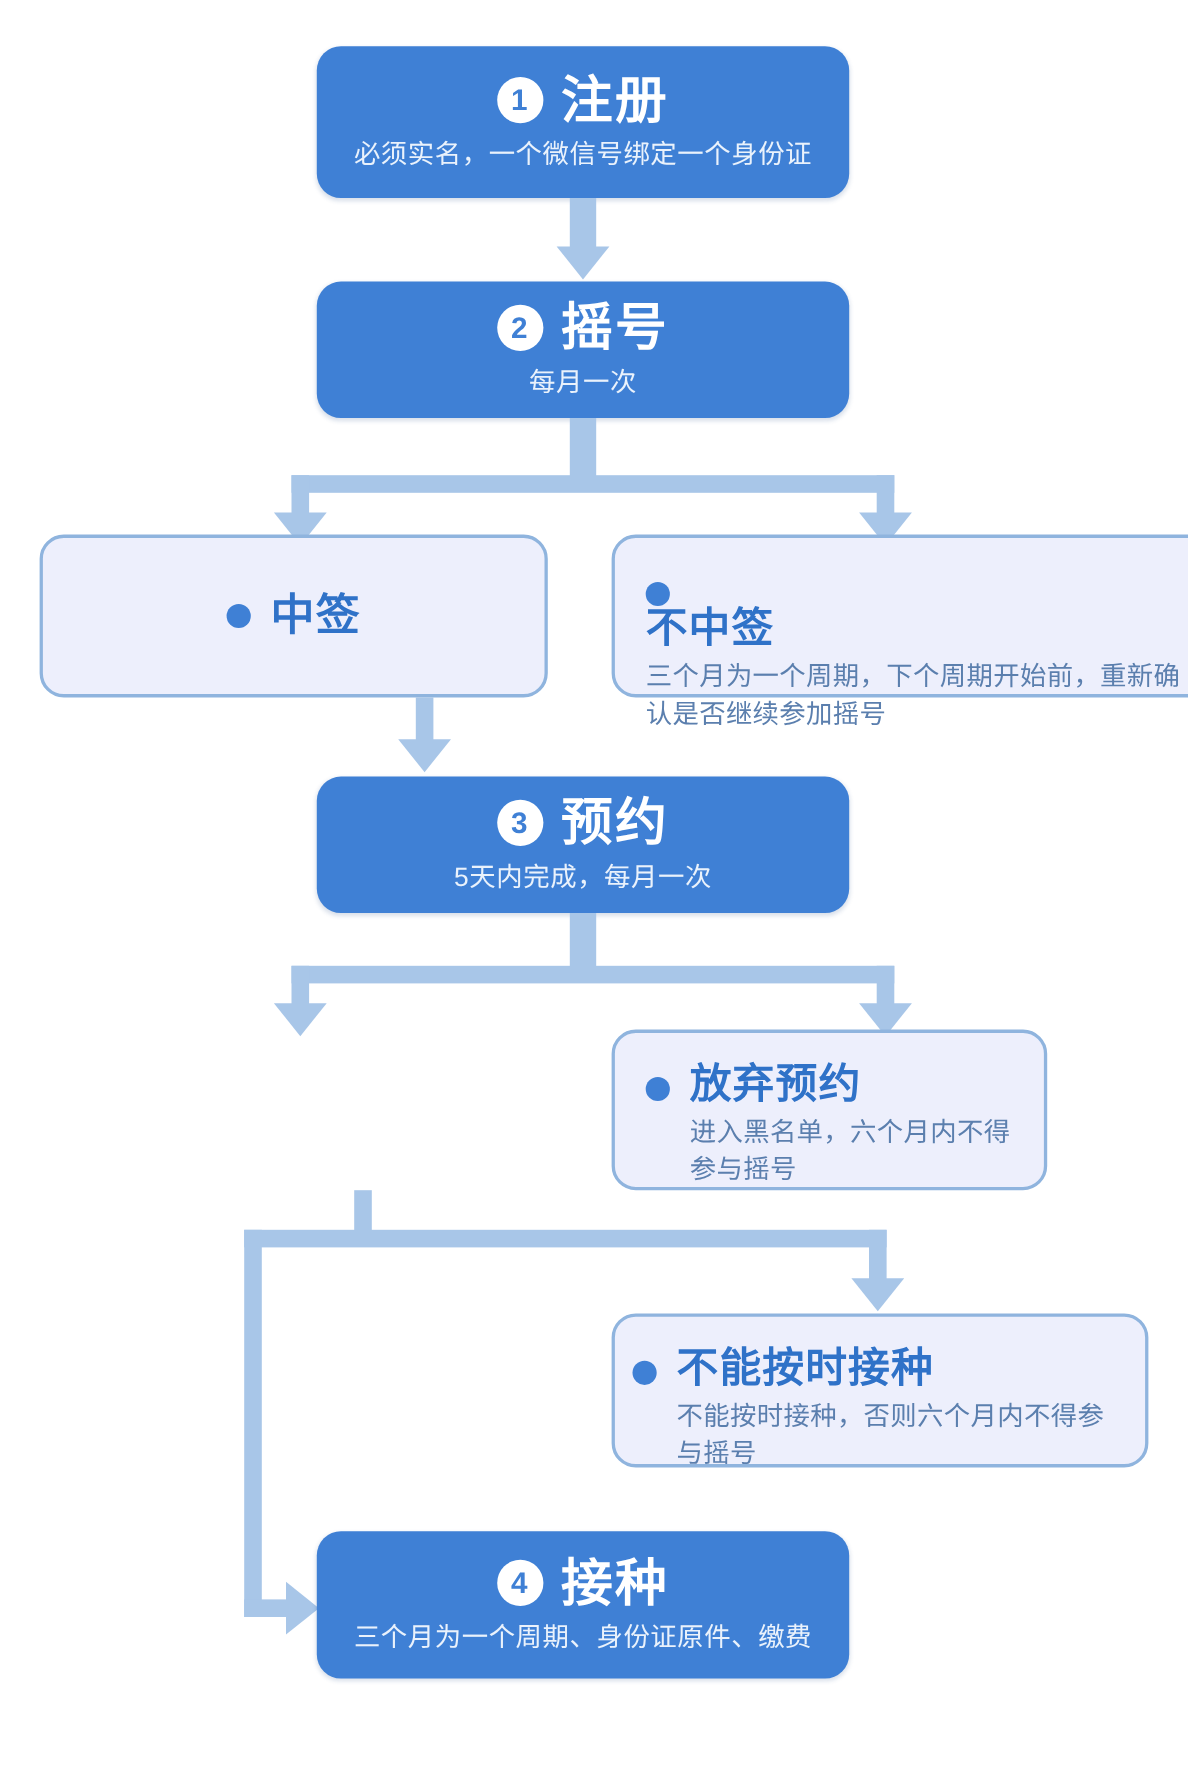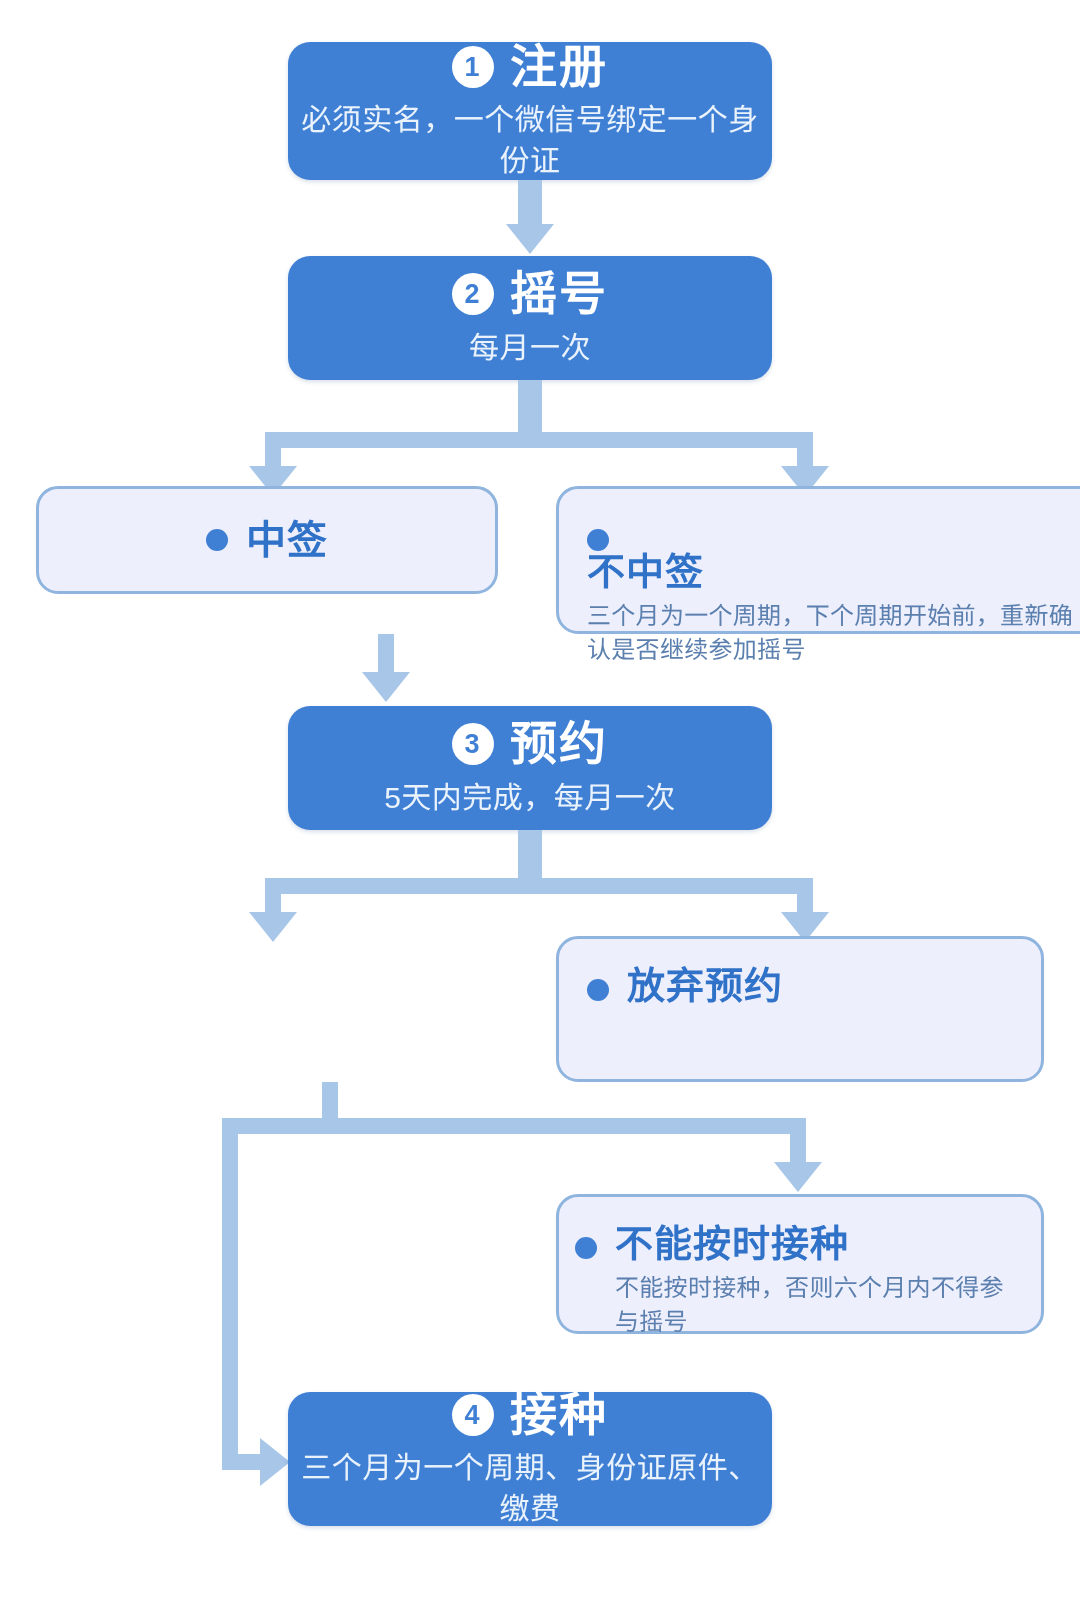--- a/index.html
+++ b/index.html
@@ -41,21 +41,21 @@
     align-items: center;
     justify-content: center;
     color: #ffffff;
     font-size: 47px;
     font-weight: bold;
     letter-spacing: 2px;
     line-height: 1.1;
   }
   .node.primary .node-sub {
     color: #eaf2fc;
-    font-size: 30px;
+    font-size: 24px;
     line-height: 1.35;
     margin-top: 8px;
     text-align: center;
     letter-spacing: .5px;
   }
 
   
   .step-badge {
     width: 42px;
     height: 42px;
@@ -163,21 +163,21 @@
     <div class="node-sub">每月一次</div>
   </div>
 
   <div class="conn" style="left:518px; top:380px; width:24px; height:55px;"></div>
   <div class="conn" style="left:265px; top:432px; width:548px; height:16px;"></div>
   <div class="conn" style="left:265px; top:432px; width:16px; height:38px;"></div>
   <div class="arrow-down" style="left:249px; top:466px;"></div>
   <div class="conn" style="left:797px; top:432px; width:16px; height:38px;"></div>
   <div class="arrow-down" style="left:781px; top:466px;"></div>
 
-  <div class="node outcome centered" style="left:36px; top:486px; width:462px; height:108px;">
+  <div class="node outcome centered" style="left:36px; top:486px; width:462px; height:148px;">
     <span class="bullet"></span>
     <div class="outcome-body">
       <div class="outcome-title">中签</div>
     </div>
   </div>
 
   <div class="node outcome with-bullet-top" style="left:556px; top:486px; width:548px; height:148px; padding-left:28px; padding-right:22px;flex-direction:column;">
     <span class="bullet"></span>
     <div class="outcome-body">
       <div class="outcome-title">不中签</div>
@@ -197,24 +197,25 @@
   </div>
 
   <div class="conn" style="left:518px; top:830px; width:24px; height:52px;"></div>
   <div class="conn" style="left:265px; top:878px; width:548px; height:16px;"></div>
   <div class="conn" style="left:265px; top:878px; width:16px; height:38px;"></div>
   <div class="arrow-down" style="left:249px; top:912px;"></div>
   <div class="conn" style="left:797px; top:878px; width:16px; height:38px;"></div>
   <div class="arrow-down" style="left:781px; top:912px;"></div>
 
 
-  <div class="node outcome with-bullet-top" style="left:556px; top:936px; width:488px; height:146px; padding-left:28px; padding-right:24px;">
+  <div class="node outcome with-bullet-top" style="left:556px; top:936px; width:396px; height:146px; padding-left:28px; padding-right:24px;">
     <span class="bullet"></span>
     <div class="outcome-body">
       <div class="outcome-title">放弃预约</div>
+      <div class="outcome-sub">进入黑名单，六个月内不得参与摇号</div>
     </div>
   </div>
 
   <div class="conn" style="left:322px; top:1082px; width:16px; height:42px;"></div>
   <div class="conn" style="left:222px; top:1118px; width:584px; height:16px;"></div>
   <div class="conn" style="left:222px; top:1118px; width:16px; height:352px;"></div>
   <div class="conn" style="left:222px; top:1454px; width:42px; height:16px;"></div>
   <div class="arrow-right" style="left:260px; top:1438px;"></div>
   <div class="conn" style="left:790px; top:1118px; width:16px; height:48px;"></div>
   <div class="arrow-down" style="left:774px; top:1162px;"></div>

